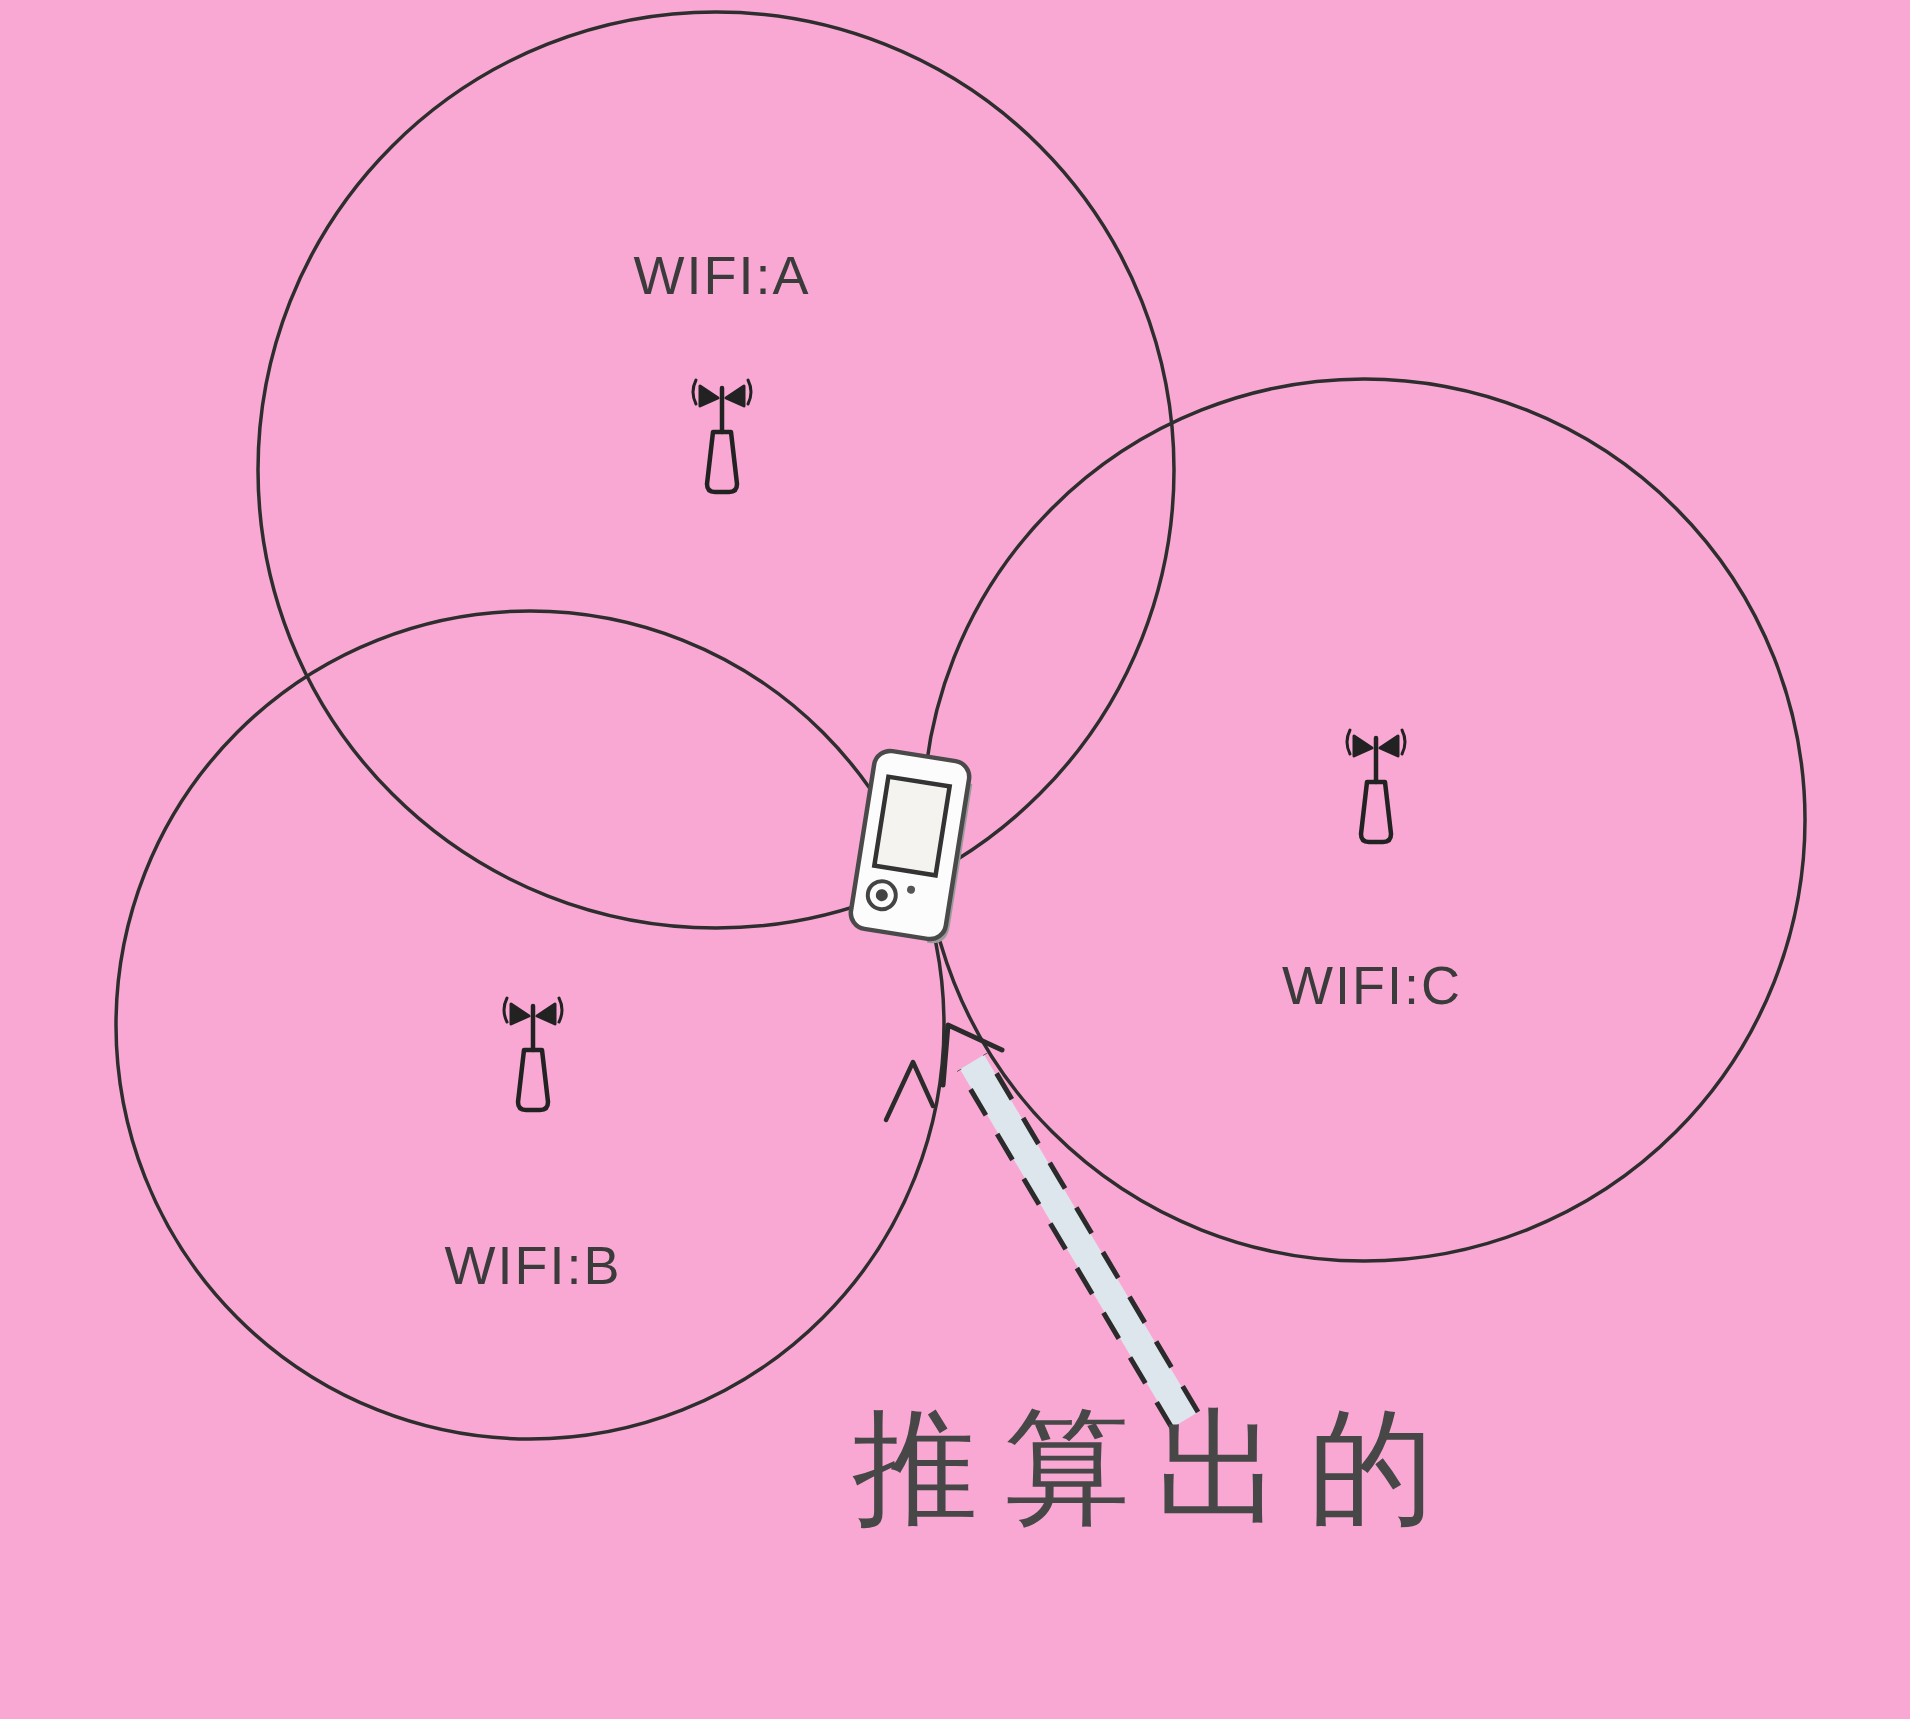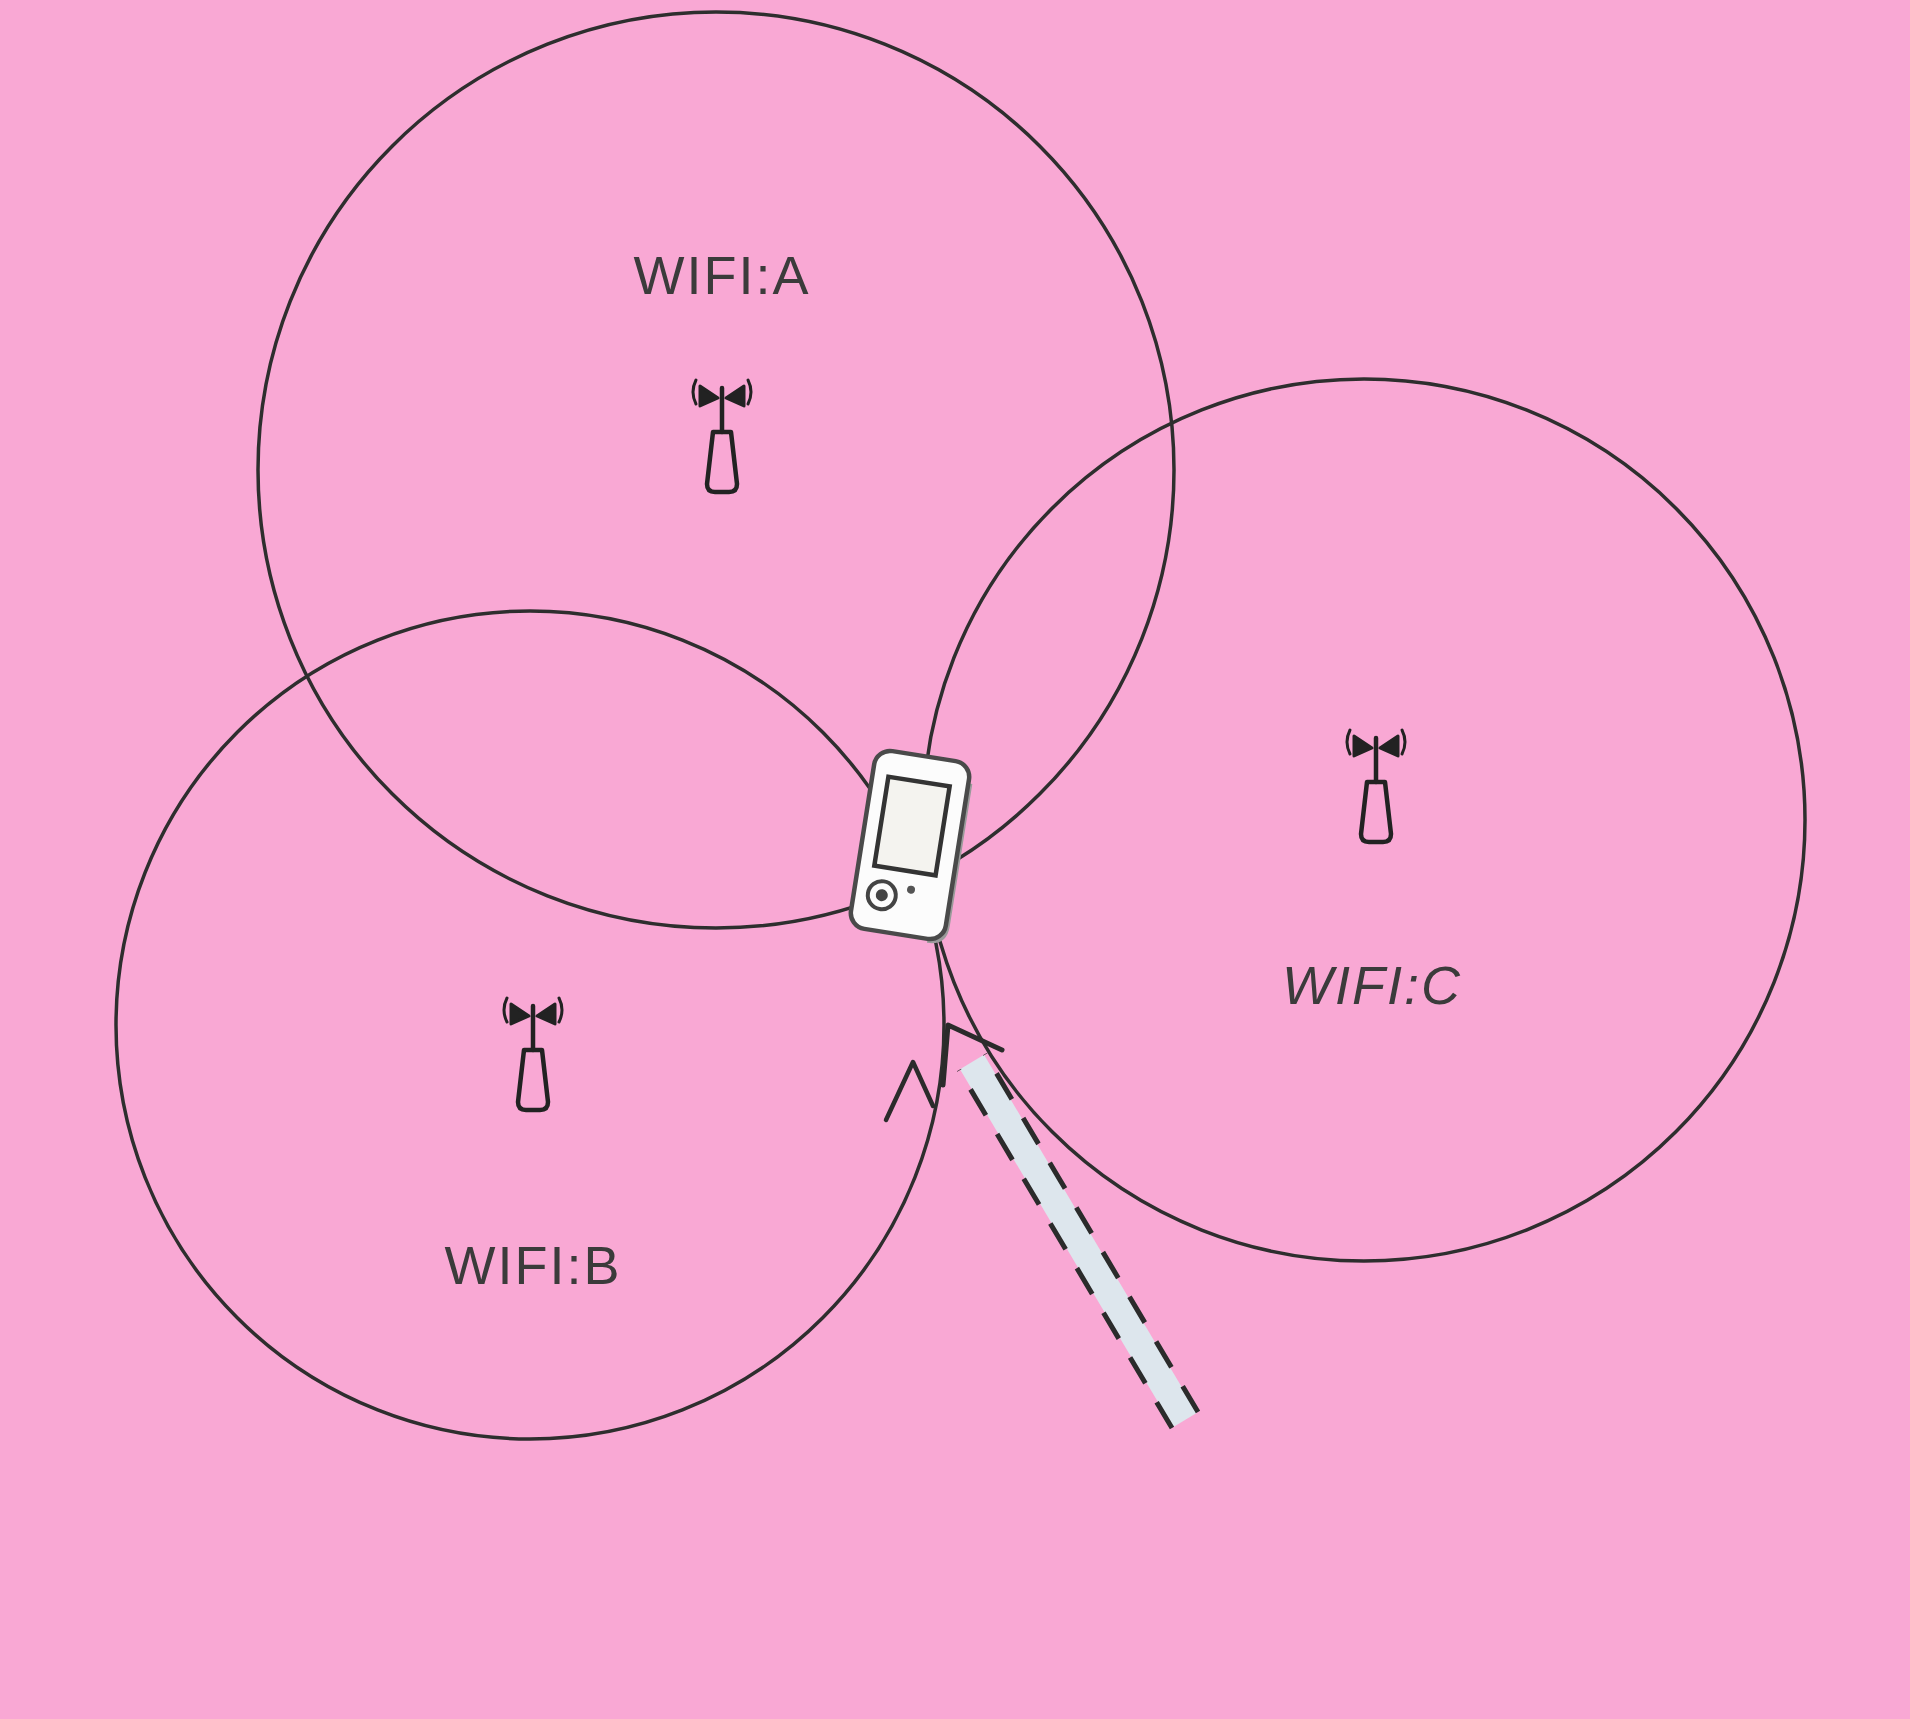--- a/index.html
+++ b/index.html
@@ -111,18 +111,19 @@
       </g>
 
       <path d="M 886 1120 L 913 1062 L 933 1106" fill="none" stroke="#2b2b2b" stroke-width="4.5" stroke-linecap="round" stroke-linejoin="round"></path>
     </g>
   </svg>
 
   <div class="wifi-label" style="left:722px; top:244px;">WIFI:A</div>
 
   <div class="wifi-label" style="left:533px; top:1234px;">WIFI:B</div>
 
-  <div class="wifi-label" style="left:1372px; top:954px;font-style:italic;">WIFI:C</div>
+  <div class="wifi-label" style="left:1372px; top:954px;">WIFI:C</div>
 
   <div class="annotation">
+    <span class="line">推算出的</span>
   </div>
 
 </div>
 
 </body></html>

